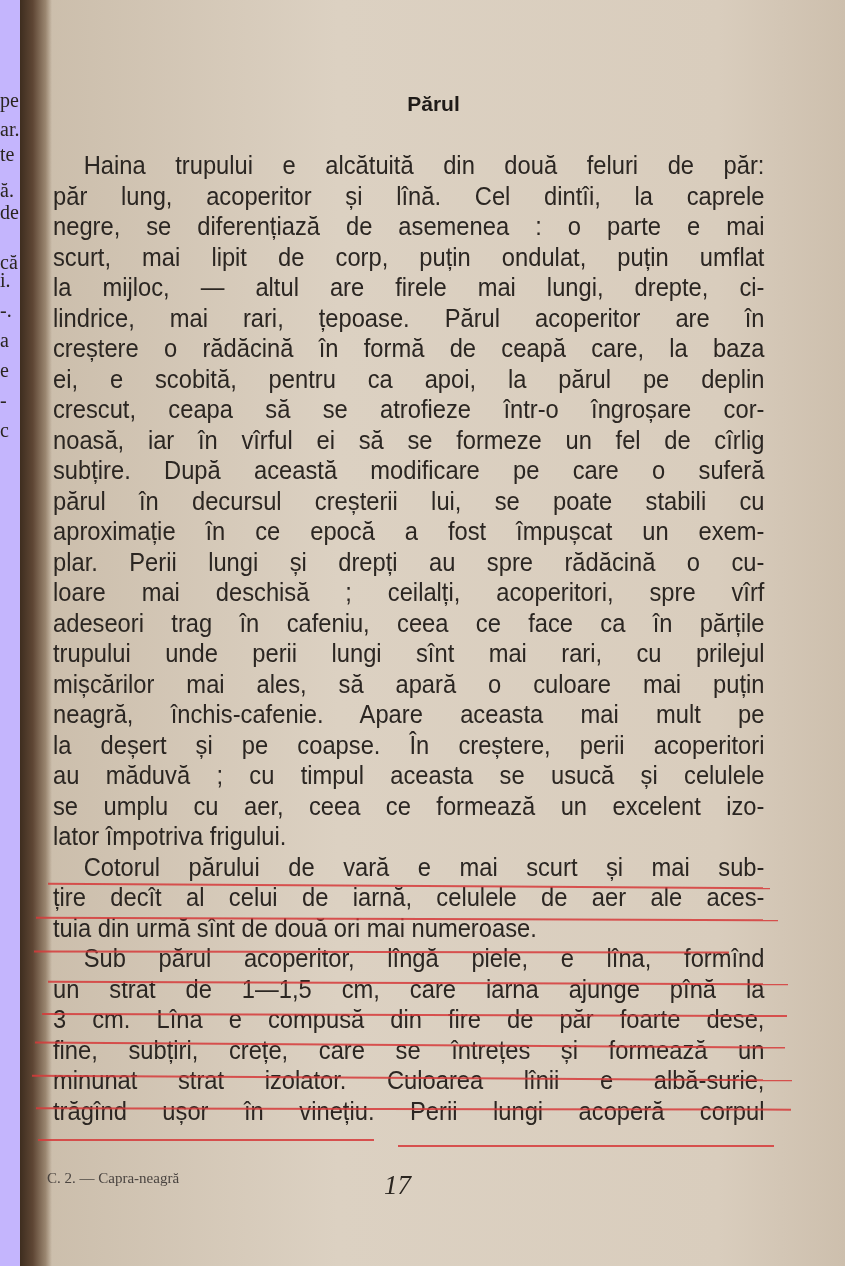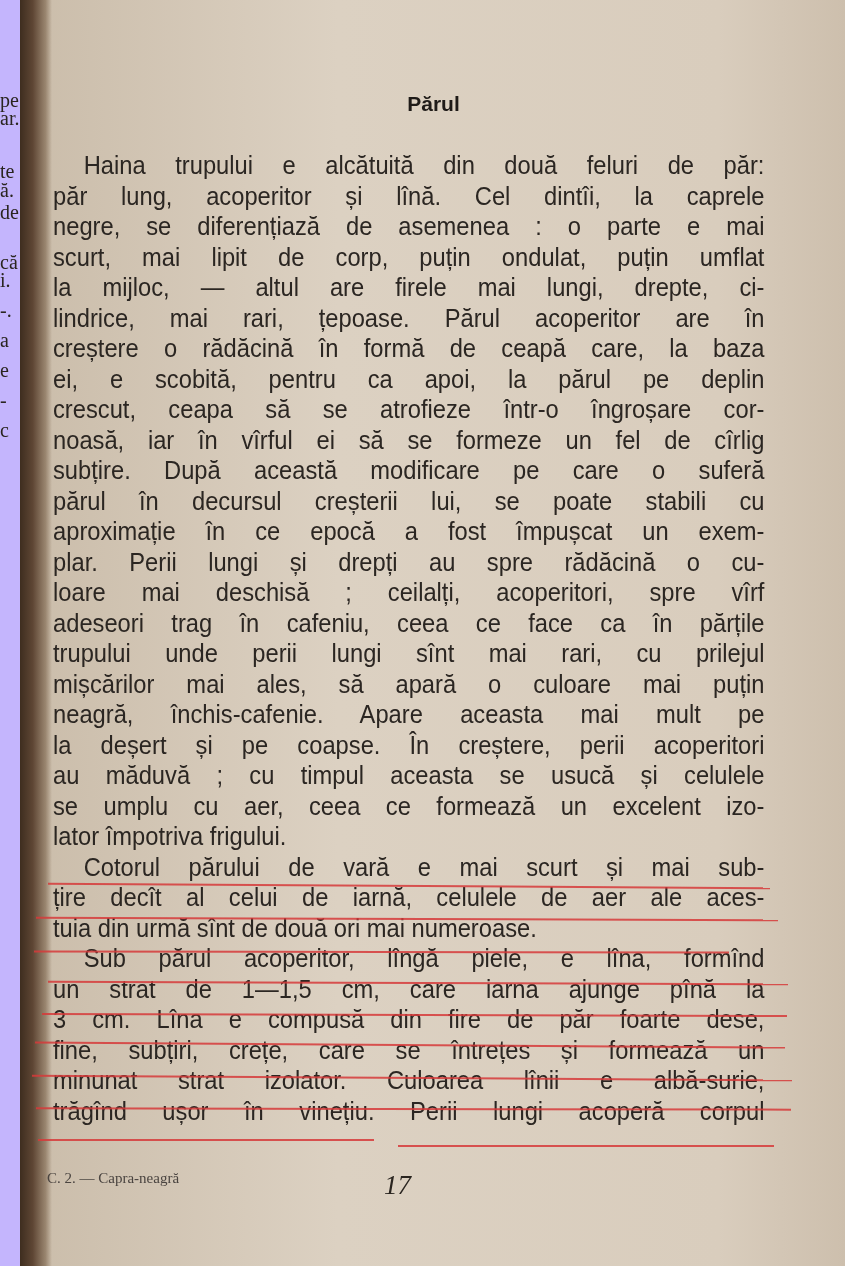--- a/index.html
+++ b/index.html
@@ -46,22 +46,22 @@
   .page-num {
     position:absolute; left:384px; top:1170px; font-family:"Liberation Serif", serif;
     font-style:italic; font-size:27px; color:#2a2520;
   }
 </style>
 </head>
 <body>
 
 <div class="prev-page">
   <span class="frag" style="top:90px">pe</span>
-  <span class="frag" style="top:108px">ar.</span>
-  <span class="frag" style="top:161px">te</span>
+  <span class="frag" style="top:119px">ar.</span>
+  <span class="frag" style="top:144px">te</span>
   <span class="frag" style="top:180px">ă.</span>
   <span class="frag" style="top:202px">de</span>
   <span class="frag" style="top:252px">că</span>
   <span class="frag" style="top:270px">i.</span>
   <span class="frag" style="top:300px">-.</span>
   <span class="frag" style="top:330px">a</span>
   <span class="frag" style="top:360px">e</span>
   <span class="frag" style="top:390px">-</span>
   <span class="frag" style="top:420px">c</span>
 </div>

